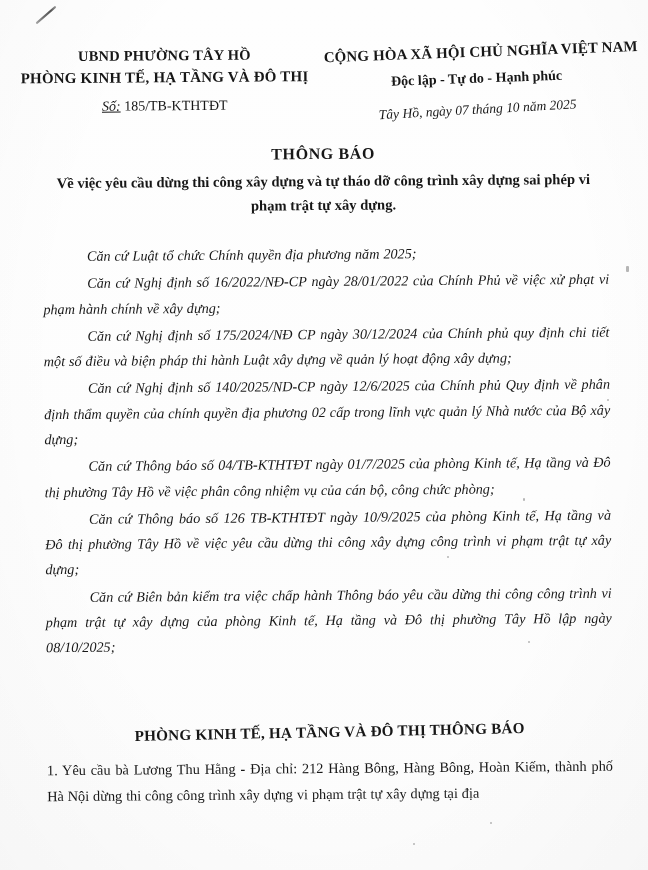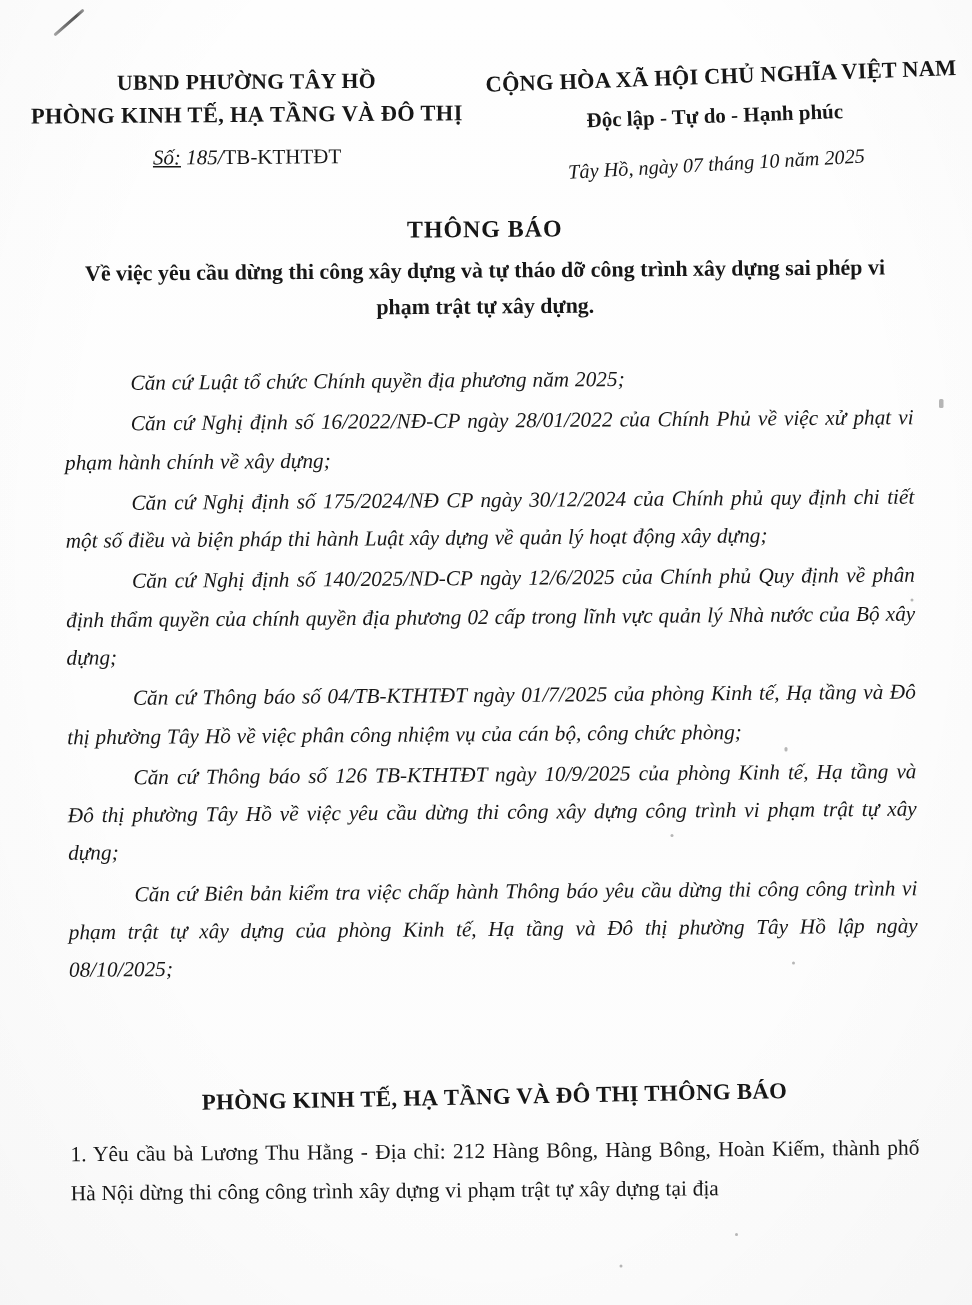--- a/index.html
+++ b/index.html
@@ -67,21 +67,21 @@
     font-weight: bold;
     letter-spacing: 0.2px;
     white-space: nowrap;
   }
   .doc-number {
     margin-top: 7px;
     font-size: 14px;
     white-space: nowrap;
   }
   .doc-number .lbl { font-style: italic; text-decoration: underline; }
-  .doc-number .val { font-style: italic; }
+  .doc-number .val { }
   .doc-number .code { font-style: normal; }
 
   .nation-line {
     font-size: 15px;
     font-weight: bold;
     letter-spacing: 0.1px;
     white-space: nowrap;
   }
   .motto-line {
     font-size: 14px;

